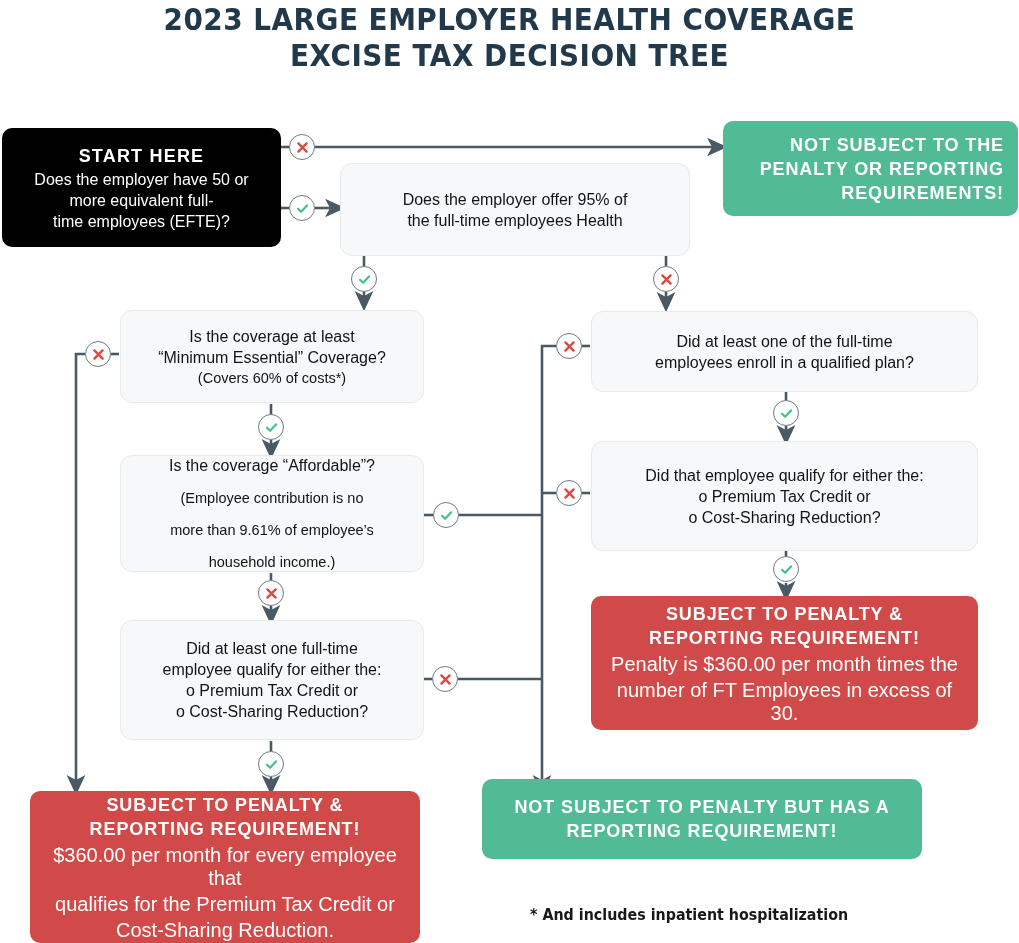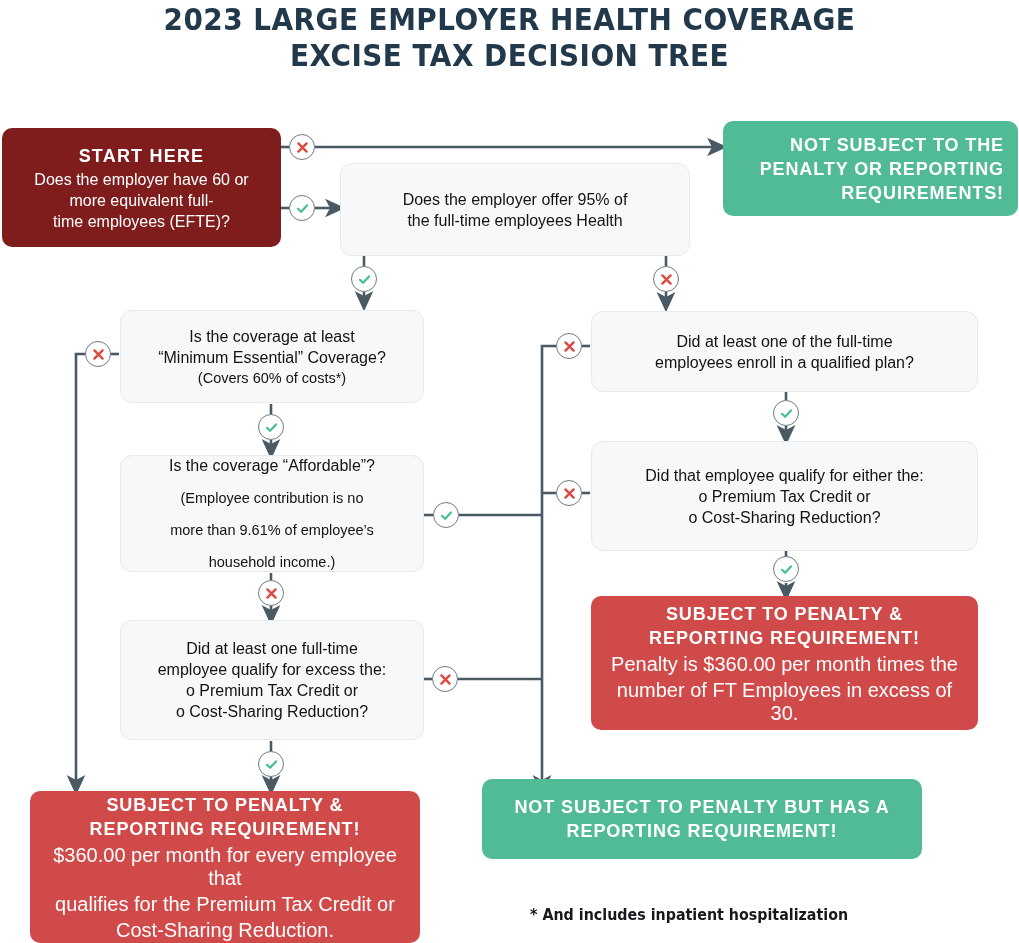--- a/index.html
+++ b/index.html
@@ -38,21 +38,21 @@
     background:#f6f8f9;border:1px solid #e6eaec;
     color:#111314;font-size:16px;line-height:21px;
     padding:8px 14px;
   }
   .q .sub{font-size:14.5px;line-height:20px;}
   .q .bul{
     text-align:left;display:inline-block;width:auto;
   }
 
   .dark{
-    background:#7f1d1d;color:#ffffff;border-radius:10px;
+    background:#000000;color:#ffffff;border-radius:10px;
     font-size:16px;line-height:21px;padding:8px 28px;
   }
   .dark .hd{
     font-weight:700;font-size:18px;line-height:26px;letter-spacing:1.2px;
     text-transform:uppercase;
   }
 
   .green{
     background:#51bb96;color:#ffffff;border-radius:10px;
     font-weight:700;font-size:18px;line-height:24px;letter-spacing:0.9px;
@@ -146,21 +146,21 @@
       <path d="M590,493 L582,493"></path>
       <path d="M556,493 L542,493"></path>
 
       <path d="M786,551 L786,557"></path>
       <path d="M786,583 L786,592" marker-end="url(#ah)"></path>
     </g>
   </svg>
 
   <div class="box dark" style="left:2px;top:128px;width:279px;height:119px;">
     <span class="ln hd">START HERE</span>
-    <span class="ln">Does the employer have 60 or</span>
+    <span class="ln">Does the employer have 50 or</span>
     <span class="ln">more equivalent full-</span>
     <span class="ln">time employees (EFTE)?</span>
   </div>
 
   <div class="box q" style="left:340px;top:163px;width:350px;height:93px;">
     <span class="ln">Does the employer offer 95% of</span>
     <span class="ln">the full-time employees Health</span>
   </div>
 
   <div class="box green" style="left:723px;top:121px;width:295px;height:95px;text-align:right;">
@@ -177,21 +177,21 @@
 
   <div class="box q" style="left:120px;top:455px;width:304px;height:117px;gap:12px;">
     <span class="ln">Is the coverage “Affordable”?</span>
     <span class="ln sub">(Employee contribution is no</span>
     <span class="ln sub">more than 9.61% of employee’s</span>
     <span class="ln sub">household income.)</span>
   </div>
 
   <div class="box q" style="left:120px;top:620px;width:304px;height:120px;">
     <span class="ln">Did at least one full-time</span>
-    <span class="ln">employee qualify for excess the:</span>
+    <span class="ln">employee qualify for either the:</span>
     <span class="bul">o Premium Tax Credit or</span>
     <span class="bul">o Cost-Sharing Reduction?</span>
   </div>
 
   <div class="box q" style="left:591px;top:311px;width:387px;height:81px;">
     <span class="ln">Did at least one of the full-time</span>
     <span class="ln">employees enroll in a qualified plan?</span>
   </div>
 
   <div class="box q" style="left:591px;top:441px;width:387px;height:110px;">

